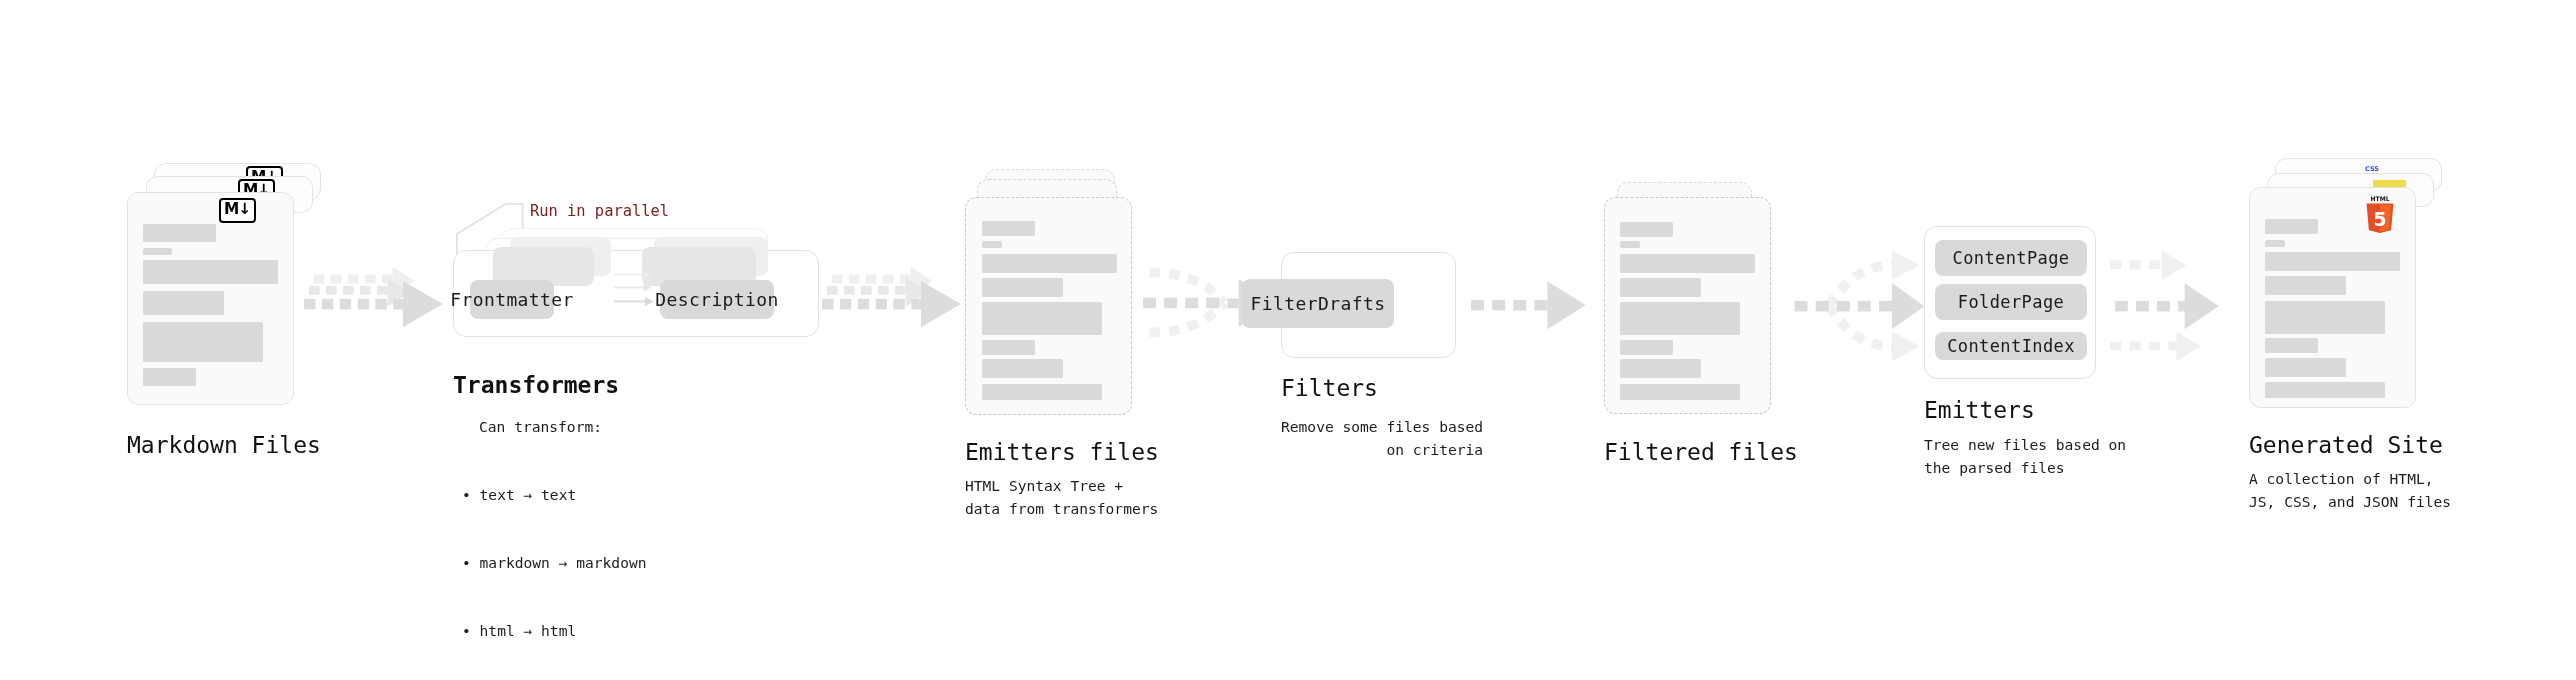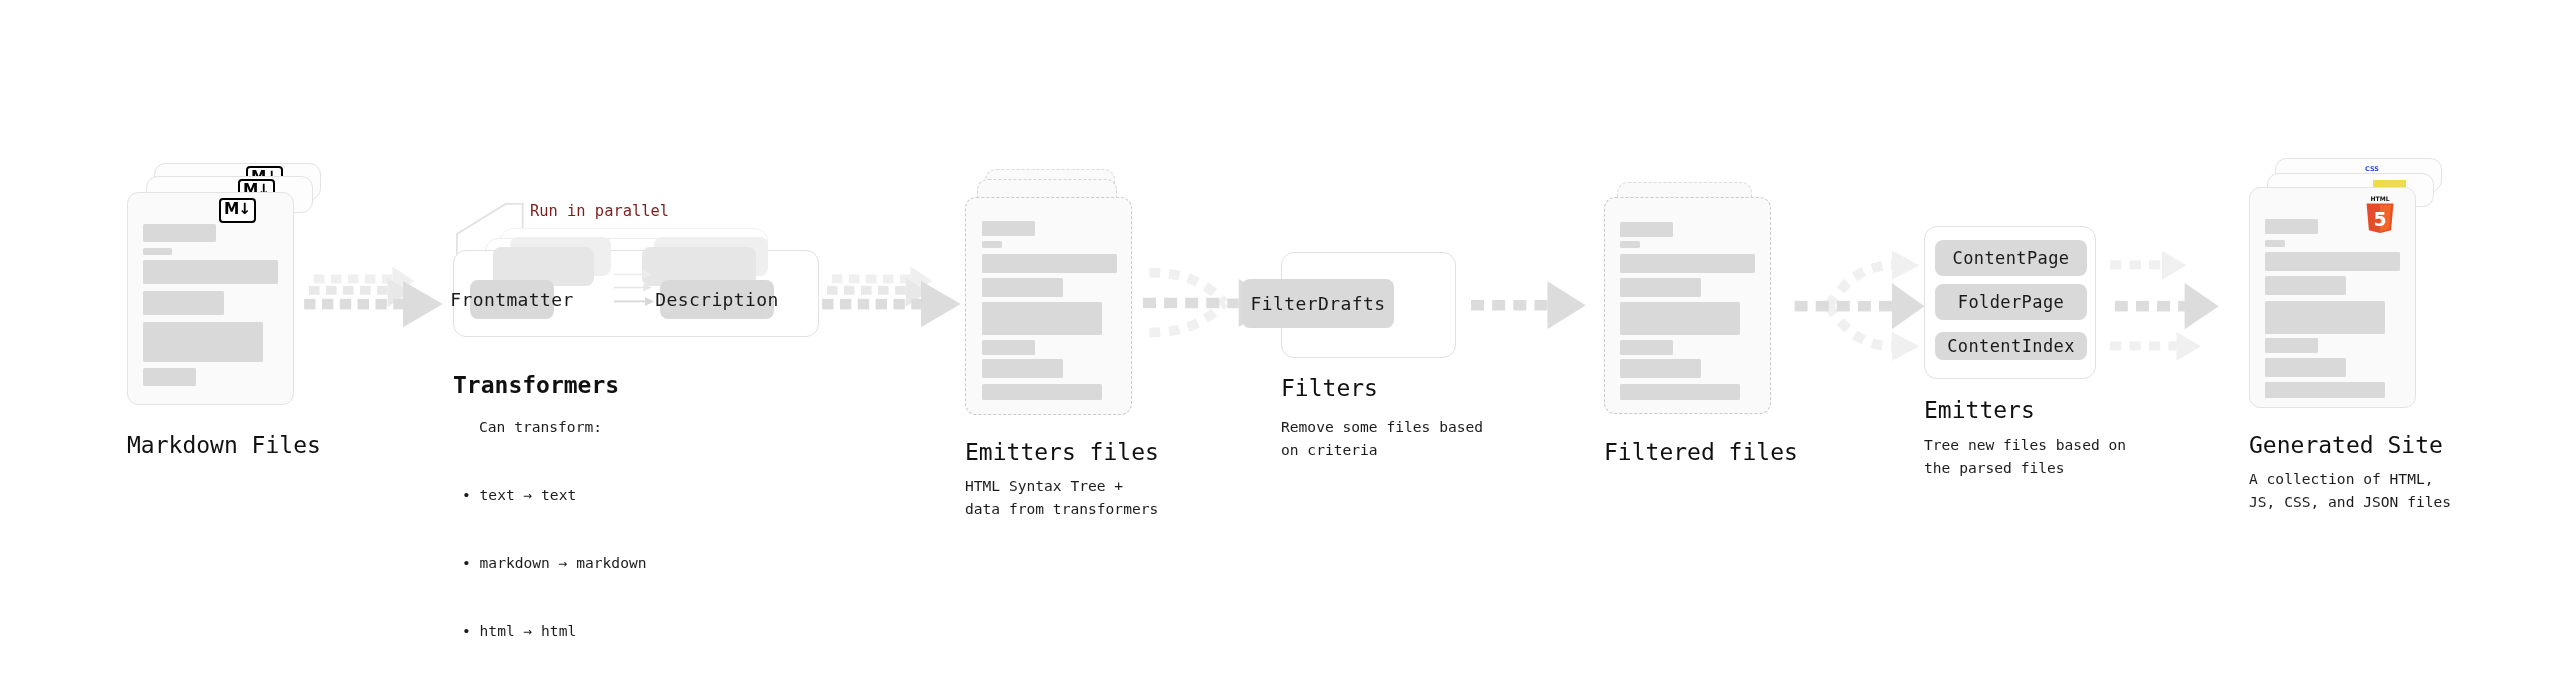--- a/index.html
+++ b/index.html
@@ -280,21 +280,21 @@
       <rect x="104" y="57" width="14" height="12"></rect>
       <path d="M118 33 L165 62.5 L118 92 Z"></path>
     </g>
   </svg>
 
   <div class="node">
     <div class="plugbox" style="left:1281px;top:252px;width:175px;height:106px;"></div>
     <div class="chip nosel" style="left:1242px;top:279px;width:152px;height:49px;">FilterDrafts</div>
 
     <div class="title nosel" style="left:1281px;top:375px;">Filters</div>
-    <div class="sub nosel" style="left:1281px;top:416px;">Remove some files based
+    <div class="sub nosel" style="left:1281px;top:416px;text-align:right;">Remove some files based
 on criteria</div>
   </div>
 
   <svg style="left:1471px;top:286px;" width="122" height="49" viewBox="0 0 150 60">
     <g fill="#dcdcdc">
       <rect x="0" y="17" width="16" height="13"></rect>
         <rect x="26" y="17" width="16" height="13"></rect>
       <rect x="52" y="17" width="16" height="13"></rect>
         <rect x="78" y="17" width="16" height="13"></rect>
       <path d="M94 -6 L141 23.5 L94 53 Z"></path>

